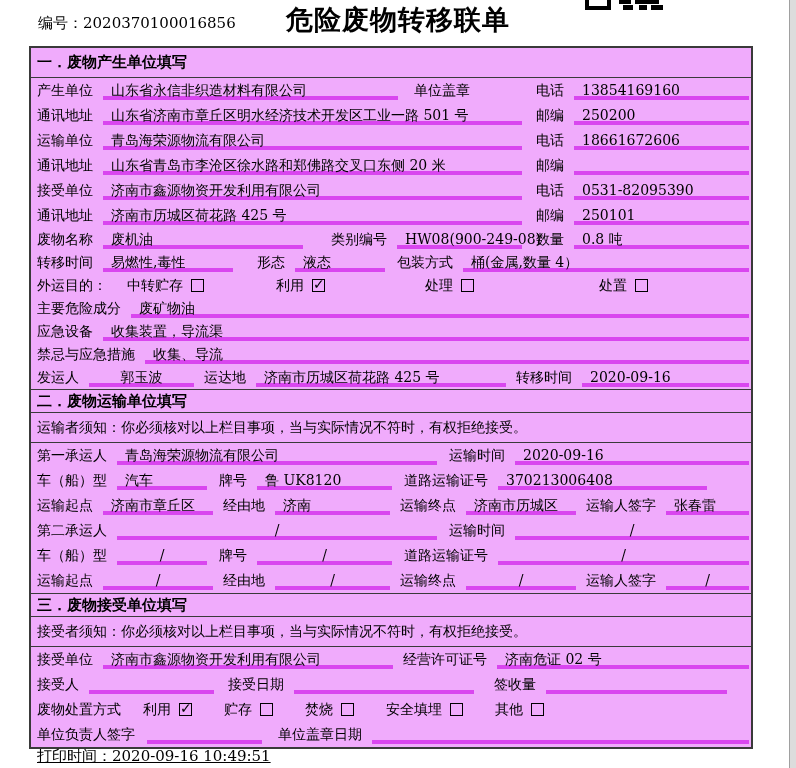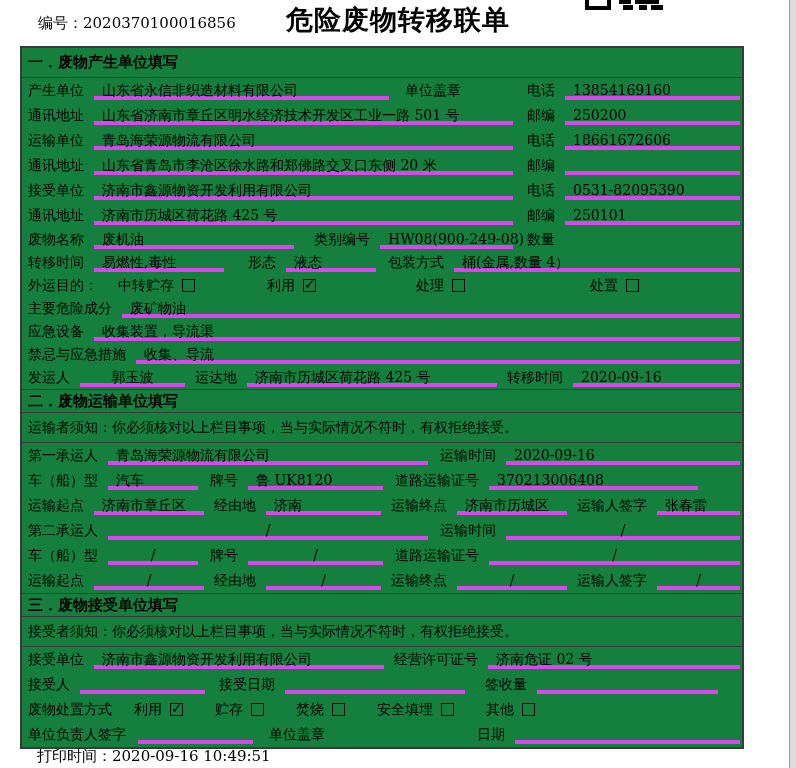--- a/index.html
+++ b/index.html
@@ -4,21 +4,21 @@
 <style>
   * { margin:0; padding:0; box-sizing:border-box; }
   html,body { width:796px; height:768px; overflow:hidden; background:#fff; }
   body { position:relative; font-family:"DejaVu Serif","Liberation Serif",serif; color:#000; font-size:14px; }
 
   .doc-no   { position:absolute; left:38px; top:14px; font-size:15px; white-space:nowrap; }
   .title    { position:absolute; left:0; top:2px; width:100%; text-align:center;
               font-size:27px; font-weight:bold; letter-spacing:1px; white-space:nowrap; }
   .qr       { position:absolute; left:585px; top:0; }
 
-  .form     { position:absolute; left:20px; top:46px; width:724px; border:2px solid #3a3a3a; background:#15803d; }
+  .form     { position:absolute; left:29px; top:46px; width:724px; border:2px solid #3a3a3a; background:#f0abfc; }
 
   .sec-h    { display:flex; align-items:center; height:30px; padding-left:6px;
               font-weight:bold; font-size:15px; border-bottom:1.5px solid #3a3a3a; }
   .sec-h.bt { border-top:1.5px solid #3a3a3a; height:24px; }
   .notice-row { display:flex; align-items:center; height:30px; padding:0 6px;
               border-bottom:1.5px solid #3a3a3a; white-space:nowrap; }
 
   .row   { display:flex; align-items:center; height:25px; padding:0 2px 0 6px; }
   .h23   { height:23px; }
   .lab   { white-space:nowrap; flex-shrink:0; margin-right:10px; }
@@ -27,21 +27,21 @@
   .fill  { flex:1 1 auto; min-width:0; }
   .ctr   { text-align:center; padding-left:0; }
   .sp    { flex:1 1 auto; }
   .rcol  { display:flex; align-items:center; width:213px; flex-shrink:0; margin-left:14px; }
 
   .opt   { display:flex; align-items:center; white-space:nowrap; flex-shrink:0; }
   .cb    { width:13px; height:13px; border:1.5px solid #000; margin-left:8px; position:relative; flex-shrink:0; }
   .cb[data-checked="true"]::before { content:"✓"; position:absolute; left:0; top:-4px;
            font-size:14px; font-weight:bold; font-family:"DejaVu Sans",sans-serif; }
 
-  .footer { position:absolute; left:37px; top:747px; font-size:15px; white-space:nowrap; }
+  .footer { position:absolute; left:37px; top:747px; font-size:15px; white-space:nowrap;text-decoration:underline; }
   .scrollbar { position:absolute; right:0; top:0; width:7px; height:768px;
            background:#dcdcdc; border-left:1px solid #a0a0a0; }
 </style>
 </head>
 <body>
 
 <div class="doc-no"><span>编号：</span><span>2020370100016856</span></div>
 
 <div class="title">危险废物转移联单</div>
 
@@ -111,24 +111,25 @@
     <span class="u fill">济南市历城区荷花路 425 号</span>
     <div class="rcol">
       <span class="lab">邮编</span>
       <span class="u fill">250101</span>
     </div>
   </div>
 
   <div class="row h23">
     <span class="lab">废物名称</span>
     <span class="u" style="width:200px">废机油</span>
-    <span class="lab" style="margin-left:20px">类别编号</span>
+    <span class="lab" style="margin-left:28px">类别编号</span>
     <span class="u fill">HW08(900-249-08)</span>
     <div class="rcol">
       <span class="lab">数量</span>
+      <span class="u fill">0.8 吨</span>
     </div>
   </div>
 
   <div class="row h23">
     <span class="lab">转移时间</span>
     <span class="u" style="width:130px">易燃性,毒性</span>
     <span class="lab" style="margin-left:24px">形态</span>
     <span class="u" style="width:90px">液态</span>
     <span class="lab" style="margin-left:12px">包装方式</span>
     <span class="u fill">桶(金属,数量 4）</span>
@@ -281,21 +282,21 @@
     <span class="opt" style="margin-left:32px">
       <span>其他</span>
       <span class="cb" data-checked="false"></span>
     </span>
   </div>
 
   <div class="row">
     <span class="lab">单位负责人签字</span>
     <span class="u" style="width:115px;margin-left:2px"></span>
     <span class="lab" style="margin-left:16px;margin-right:0">单位盖章</span>
-    <span class="lab" style="margin-left:152px">日期</span>
+    <span class="lab" style="">日期</span>
     <span class="u fill"></span>
   </div>
 
 </div>
 
 <div class="footer"><span>打印时间：</span><span>2020-09-16 10:49:51</span></div>
 
 <div class="scrollbar"></div>
 
 </body></html>

